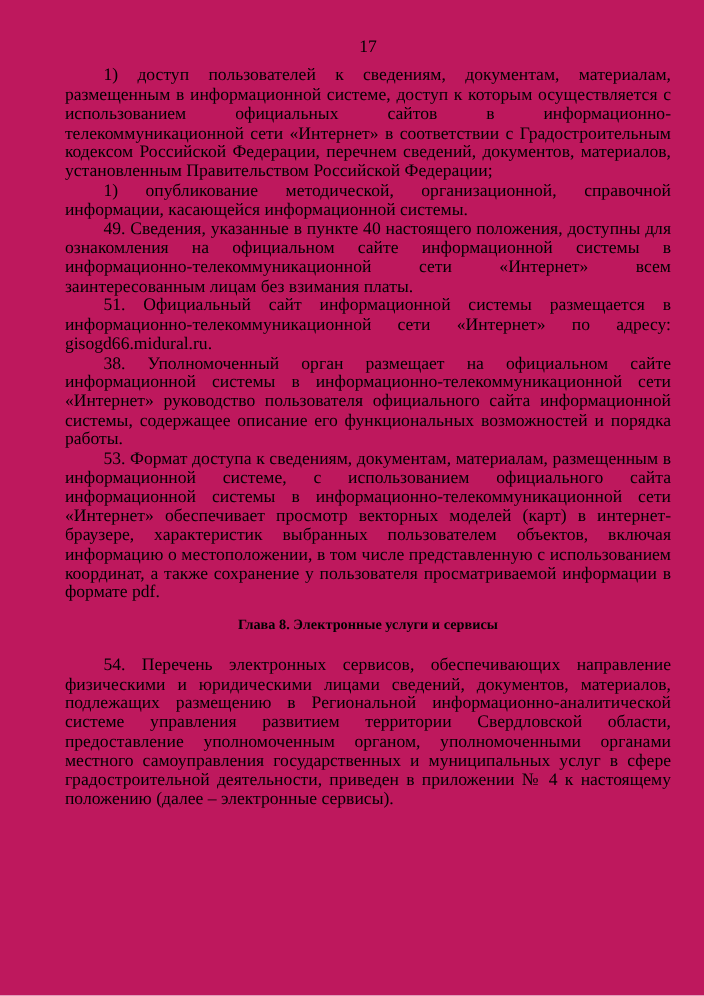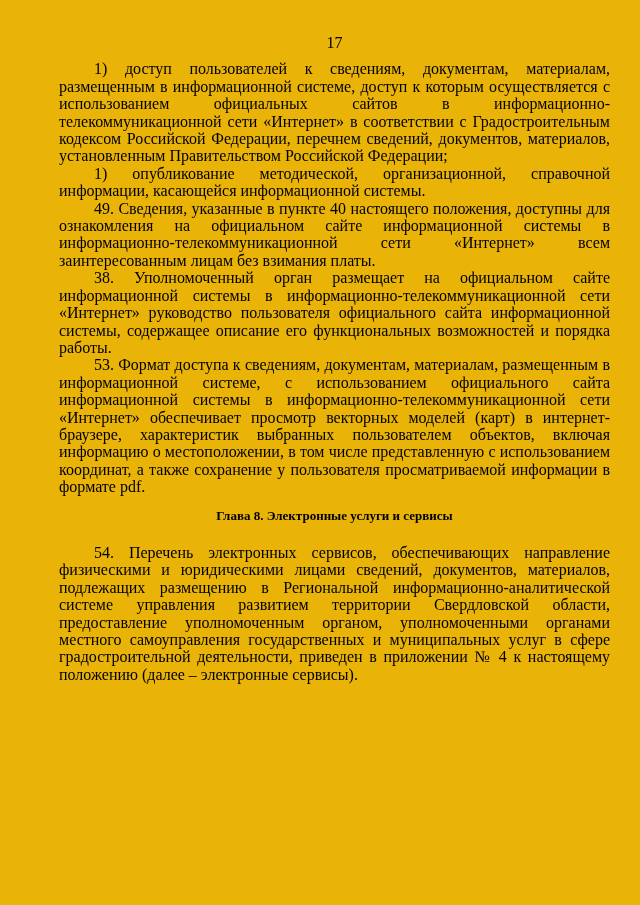--- a/index.html
+++ b/index.html
@@ -5,21 +5,21 @@
   html, body {
     margin: 0;
     padding: 0;
     background: #ffffff;
   }
   .page {
     position: relative;
     width: 640px;
     height: 905px;
     margin: 0;
-    background: #eab308;
+    background: #be185d;
     color: #000000;
     font-family: "Liberation Serif", "DejaVu Serif", serif;
     font-size: 16px;
     line-height: 17.4px;
     box-sizing: border-box;
     padding: 34px 30px 0 59px;
     overflow: hidden;
   }
   .page-number {
     text-align: center;
@@ -40,19 +40,20 @@
 </style>
 </head>
 <body>
 
 <div class="page">
   <div class="page-number">17</div>
 
   <p class="para">1) доступ пользователей к сведениям, документам, материалам, размещенным в информационной системе, доступ к которым осуществляется с использованием официальных сайтов в информационно-телекоммуникационной сети «Интернет» в соответствии с Градостроительным кодексом Российской Федерации, перечнем сведений, документов, материалов, установленным Правительством Российской Федерации;</p>
   <p class="para">1) опубликование методической, организационной, справочной информации, касающейся информационной системы.</p>
   <p class="para">49. Сведения, указанные в пункте 40 настоящего положения, доступны для ознакомления на официальном сайте информационной системы в информационно-телекоммуникационной сети «Интернет» всем заинтересованным лицам без взимания платы.</p>
+  <p class="para">51. Официальный сайт информационной системы размещается в информационно-телекоммуникационной сети «Интернет» по адресу: gisogd66.midural.ru.</p>
   <p class="para">38. Уполномоченный орган размещает на официальном сайте информационной системы в информационно-телекоммуникационной сети «Интернет» руководство пользователя официального сайта информационной системы, содержащее описание его функциональных возможностей и порядка работы.</p>
   <p class="para">53. Формат доступа к сведениям, документам, материалам, размещенным в информационной системе, с использованием официального сайта информационной системы в информационно-телекоммуникационной сети «Интернет» обеспечивает просмотр векторных моделей (карт) в интернет-браузере, характеристик выбранных пользователем объектов, включая информацию о местоположении, в том числе представленную с использованием координат, а также сохранение у пользователя просматриваемой информации в формате pdf.</p>
 
   <h2 class="chapter-heading">Глава 8. Электронные услуги и сервисы</h2>
 
   <p class="para">54. Перечень электронных сервисов, обеспечивающих направление физическими и юридическими лицами сведений, документов, материалов, подлежащих размещению в Региональной информационно-аналитической системе управления развитием территории Свердловской области, предоставление уполномоченным органом, уполномоченными органами местного самоуправления государственных и муниципальных услуг в сфере градостроительной деятельности, приведен в приложении № 4 к настоящему положению (далее – электронные сервисы).</p>
 </div>
 
 </body></html>

